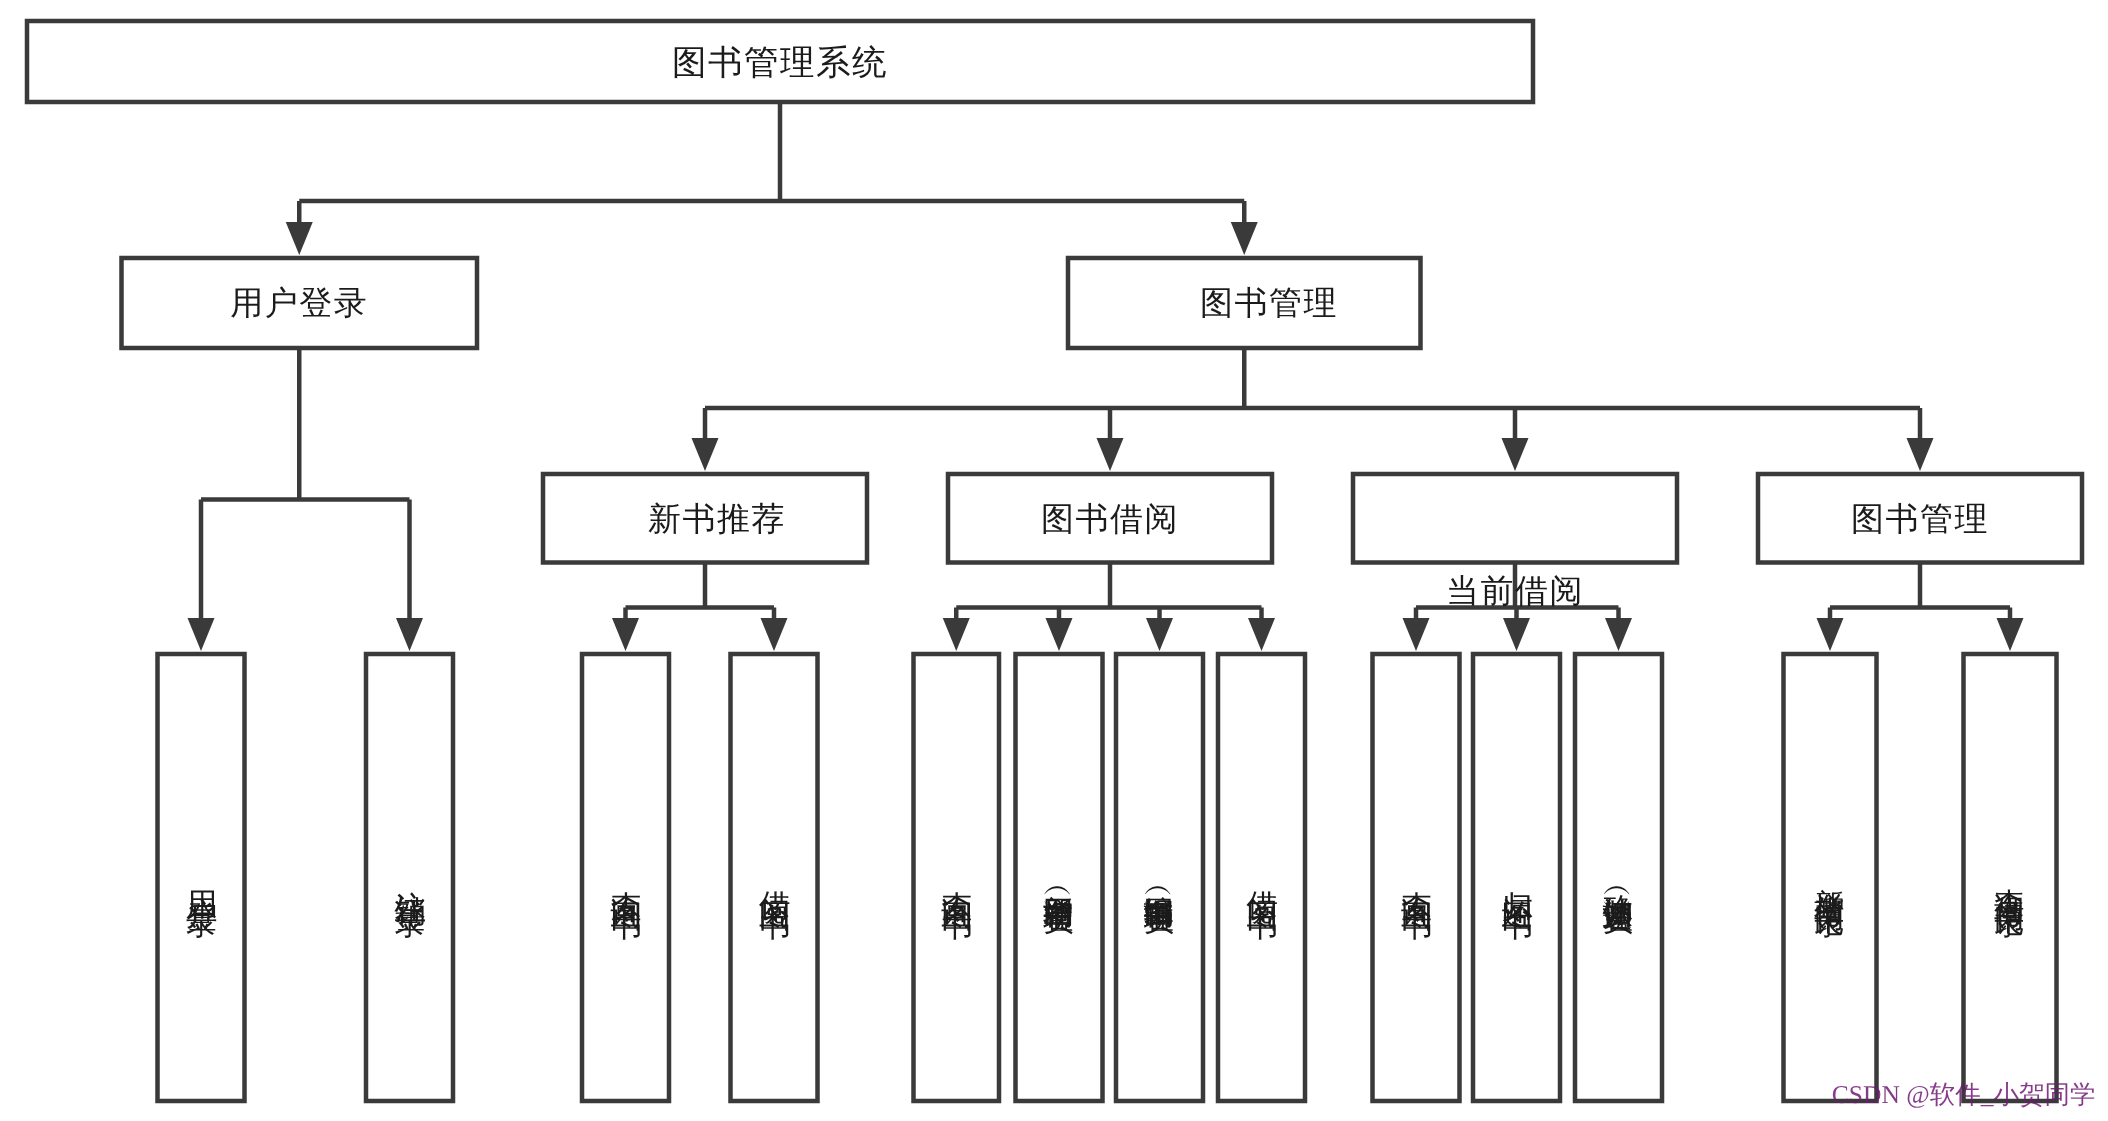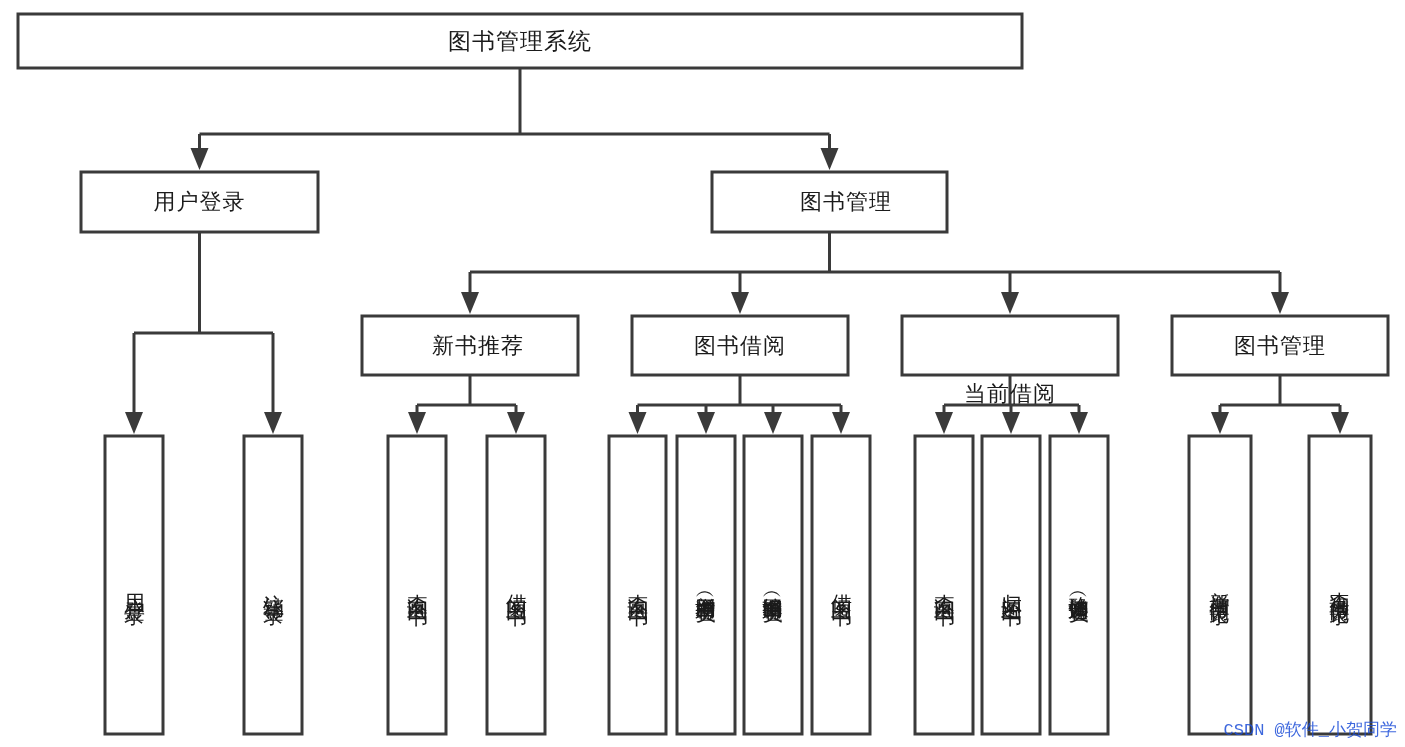--- a/index.html
+++ b/index.html
@@ -71,23 +71,23 @@
     font-family: "DejaVu Sans", "Liberation Sans", sans-serif;
     font-size: 22px;
     letter-spacing: 1px;
     color: #1b1b1b;
     white-space: nowrap;
   }
   #watermark {
     position: absolute;
     right: 8px;
     bottom: 6px;
-    font-family: Liberation Mono, monospace;
+    font-family: Liberation Serif, serif;
     font-size: 17px;
-    color: #1d4ed8;
+    color: #701a75;
     opacity: 0.85;
     white-space: nowrap;
     pointer-events: none;
   }
 </style>
 </head>
 <body>
 
 <div id="diagram-root">
 

